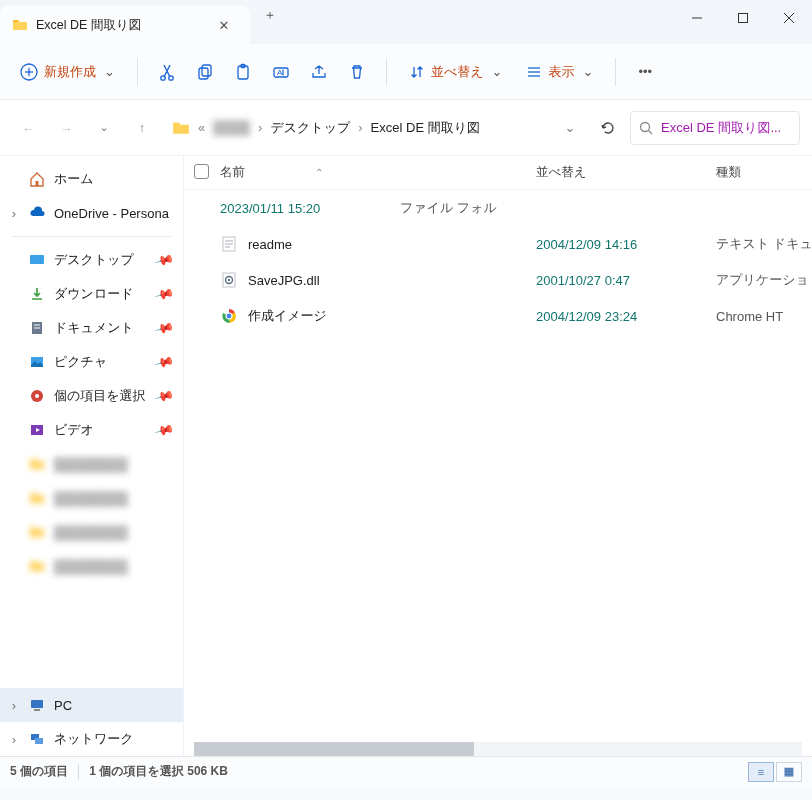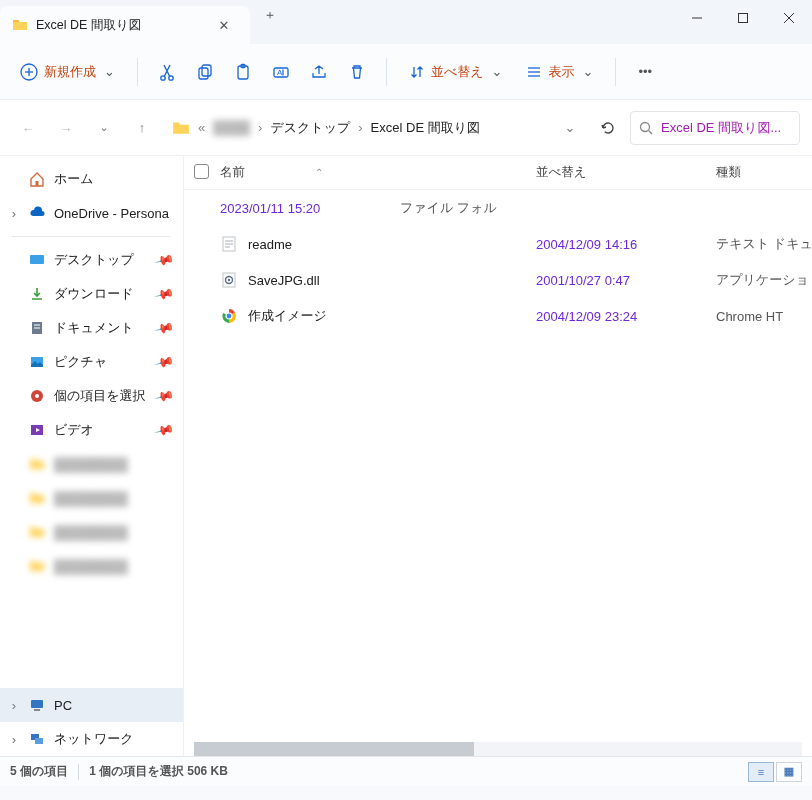--- a/index.html
+++ b/index.html
@@ -43,21 +43,21 @@
 .colhead { display:flex; align-items:center; height:34px; border-bottom:1px solid #eef1f5; padding-left:10px; color:#444; font-size:12.5px; }
 .colhead .ck { width:26px; }
 .col-name { width:316px; display:flex; align-items:center; gap:70px; }
 .col-date { width:180px; }
 .col-type { flex:1; }
 .sortup { color:#888; font-size:10px; }
 
 .row { display:flex; align-items:center; height:36px; padding-left:10px; }
 .row .ck { width:26px; display:flex; align-items:center; }
 .row .nm { width:316px; display:flex; align-items:center; gap:10px; }
-.row .dt { width:180px; color:#6d28d9; }
+.row .dt { width:180px; color:#0f766e; }
 .row .tp { flex:1; color:#555; white-space:nowrap; overflow:hidden; }
 .row.sel { background:#d6e8f7; outline:1px solid #d9534f; outline-offset:-1px; }
 .file-ico { width:18px; height:18px; display:flex; align-items:center; justify-content:center; }
 
 .checkbox { width:15px; height:15px; border:1.5px solid #888; border-radius:3px; display:inline-block; }
 .checkbox.checked { background:#0067c0; border-color:#0067c0; position:relative; }
 .checkbox.checked::after { content:"✓"; color:#fff; font-size:11px; position:absolute; left:1px; top:-2px; }
 
 .hscroll { position:absolute; bottom:0; left:10px; right:10px; height:14px; background:#f2f4f7; }
 .hscroll .thumb { position:absolute; left:0; width:280px; height:100%; background:#c7ccd2; }

